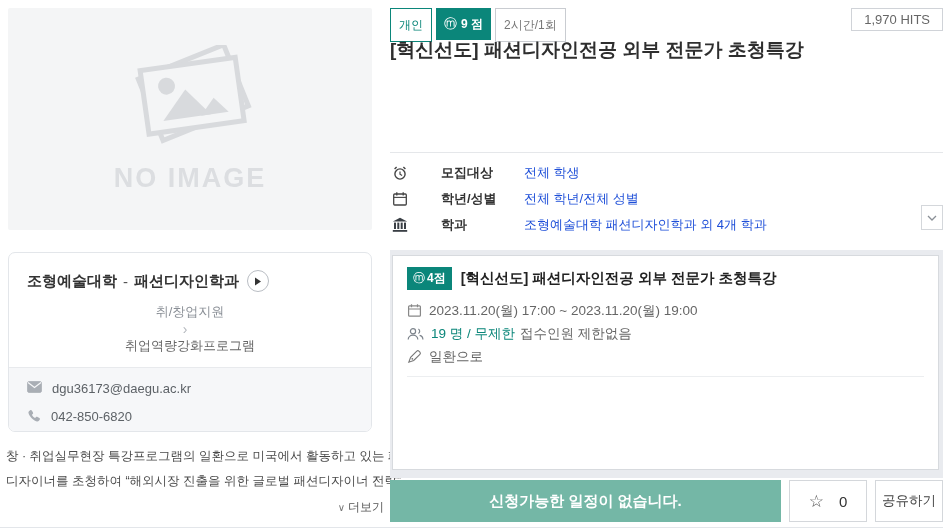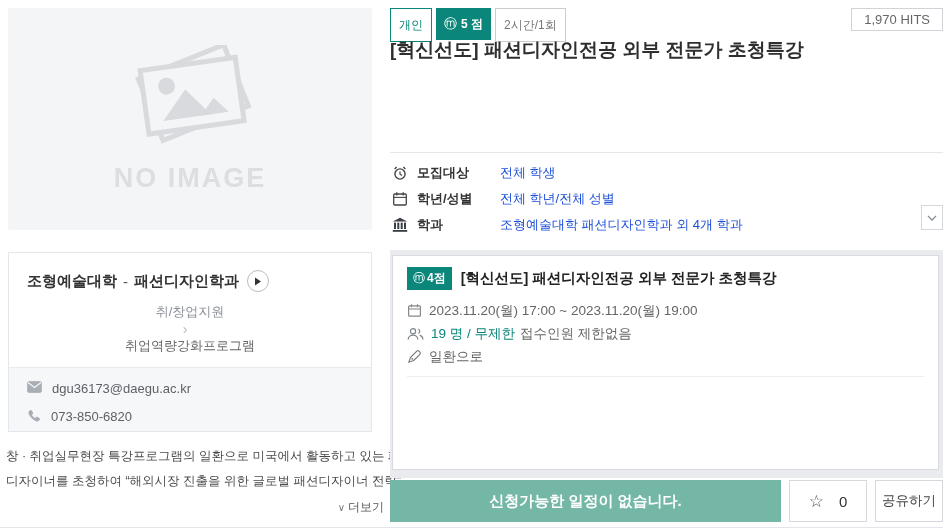--- a/index.html
+++ b/index.html
@@ -7,21 +7,21 @@
   body { font-family:"Liberation Sans","DejaVu Sans",sans-serif; background:#fff; color:#333; }
   .page { position:relative; width:943px; height:530px; overflow:hidden; background:#fff; }
 
   
   .no-image-box { position:absolute; left:8px; top:8px; width:364px; height:222px;
     background:#f4f5f6; border-radius:2px; display:flex; flex-direction:column;
     align-items:center; justify-content:center; }
   .no-image-text { margin-top:14px; font-size:27px; font-weight:700; letter-spacing:2px; color:#dcdee1; }
 
   .org-card { position:absolute; left:8px; top:252px; width:364px; height:180px;
-    border:1px solid #e3e6ea; border-radius:0; background:#fff; overflow:hidden; }
+    border:1px solid #e3e6ea; border-radius:7px; background:#fff; overflow:hidden; }
   .org-card-top { padding:17px 18px 12px 18px; }
   .org-title-row { display:flex; align-items:center; font-size:15px; font-weight:700; color:#333; }
   .org-sep { margin:0 6px; font-weight:400; color:#555; }
   .play-btn { margin-left:8px; width:22px; height:22px; border:1px solid #b9bdc3; border-radius:50%;
     background:#fff; display:inline-flex; align-items:center; justify-content:center; cursor:pointer; }
   .org-cat-row { margin-top:11px; font-size:13px; color:#8a8f96; display:flex; align-items:center;flex-direction:column; }
   .org-cat-chev { margin:0 14px 0 4px; color:#b3b7bd; font-size:14px; }
   .org-program { color:#666; }
   .org-card-bottom { background:#f6f7f9; border-top:1px solid #e8eaed; padding:13px 18px; height:111px; }
   .contact-row { display:flex; align-items:flex-start; font-size:13px; color:#5d6267; margin-bottom:13px; }
@@ -45,21 +45,21 @@
   .badge-duration { border:1px solid #c9ccd1; color:#777; }
   .hits-box { position:absolute; right:0; top:8px; border:1px solid #d0d3d8; color:#666;
     font-size:13px; padding:3px 12px; background:#fff; }
 
   .course-title { position:absolute; left:0; top:37px; font-size:19px; font-weight:700; color:#2e2e2e; white-space:nowrap; }
 
   .info-divider { position:absolute; left:0; top:152px; width:553px; border-top:1px solid #e5e7ea; }
   .info-rows { position:absolute; left:2px; top:160px; width:553px; }
   .info-row { display:flex; align-items:center; height:26px; font-size:13px; }
   .info-row svg { flex:0 0 16px; margin-right:9px; }
-  .info-label { font-weight:700; color:#333; width:83px; }
+  .info-label { font-weight:700; color:#333; width:83px;margin-left:24px; }
   .info-value { color:#1d4ed8; }
   .dept-dropdown { position:absolute; right:0; top:205px; width:22px; height:25px;
     border:1px solid #d4d7db; background:#fff; display:flex; align-items:center; justify-content:center; cursor:pointer; }
 
   .schedule-panel { position:absolute; left:0; top:250px; width:553px; height:228px; background:#e9ebef; }
   .schedule-card { position:absolute; left:2px; top:5px; width:547px; height:215px;
     background:#fff; border:1px solid #d7dade; }
   .card-inner { padding:11px 14px 0 14px; }
   .card-title-row { display:flex; align-items:center; margin-bottom:9px; }
   .card-badge { background:#0b867a; color:#fff; font-size:12px; font-weight:700;
@@ -125,21 +125,21 @@
         <svg width="15" height="12" viewBox="0 0 15 12">
           <rect x="0.7" y="0.7" width="13.6" height="10.6" rx="1" fill="#a9aeb5" stroke="#a9aeb5"></rect>
           <path d="M1 1.5 7.5 6.5 14 1.5" fill="none" stroke="#f6f7f9" stroke-width="1.2"></path>
         </svg>
         <span>dgu36173@daegu.ac.kr</span>
       </div>
       <div class="contact-row">
         <svg width="14" height="14" viewBox="0 0 14 14">
           <path d="M3.2 1.2c.5-.4 1.3-.2 1.6.3l1.2 1.9c.3.5.2 1.1-.2 1.5l-.9.8c.6 1.4 1.9 2.7 3.3 3.3l.8-.9c.4-.4 1-.5 1.5-.2l1.9 1.2c.5.3.7 1.1.3 1.6l-.8 1c-.5.6-1.3.9-2 .7C6.3 11.5 2.5 7.7 1.5 4c-.2-.7.1-1.5.7-2z" fill="#a9aeb5"></path>
         </svg>
-        <span>073-850-6820</span>
+        <span>042-850-6820</span>
       </div>
       <div class="contact-row">
         <svg width="12" height="15" viewBox="0 0 12 15">
           <path d="M6 0.8C3.5 0.8 1.5 2.8 1.5 5.3 1.5 8.4 6 14 6 14s4.5-5.6 4.5-8.7C10.5 2.8 8.5 0.8 6 0.8z" fill="#a9aeb5"></path>
           <circle cx="6" cy="5.2" r="1.8" fill="#f6f7f9"></circle>
         </svg>
         <span>조예대5 1216</span>
       </div>
     </div>
   </div>
@@ -153,21 +153,21 @@
   </div>
 
   <div class="bottom-line"></div>
 
   <div class="right-col">
 
     <div class="badge-row">
       <span class="badge badge-personal">개인</span>
       <span class="badge badge-mileage">
         <span class="m-icon">ⓜ</span>
-        <span>5 점</span>
+        <span>9 점</span>
       </span>
       <span class="badge badge-duration">2시간/1회</span>
     </div>
     <div class="hits-box">1,970 HITS</div>
 
     <div class="course-title">[혁신선도] 패션디자인전공 외부 전문가 초청특강</div>
 
     <div class="info-divider"></div>
 
     <div class="info-rows">

